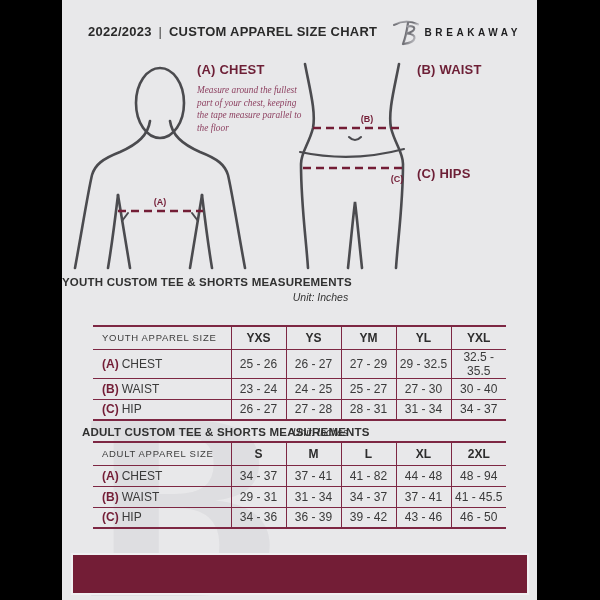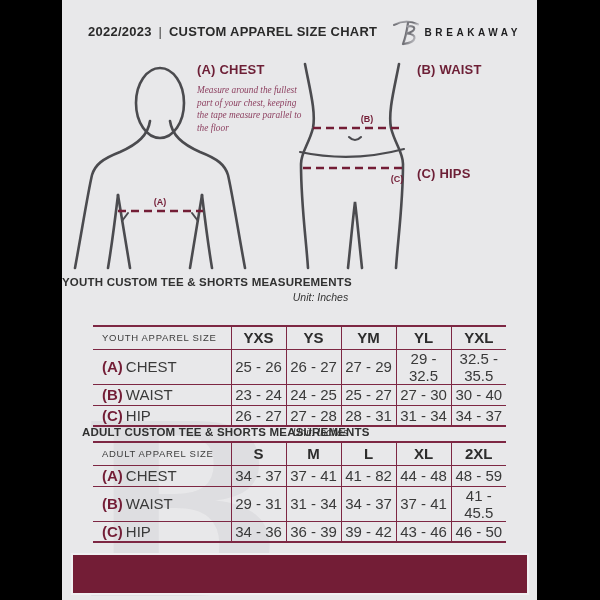--- a/index.html
+++ b/index.html
@@ -87,21 +87,21 @@
   table.size-table{
     position:absolute; left:31px; width:413px;
     border-collapse:collapse; table-layout:fixed; z-index:2;
     border-top:2px solid var(--line);
     border-bottom:2px solid var(--line);
   }
   .tbl-youth{top:308px;margin-top:17px;}
   .tbl-adult{top:441px;}
   .size-table col.c-lbl{width:138px;}
   .size-table col.c-val{width:55px;}
-  .size-table th,.size-table td{font-size:15px; color:var(--cell);}
+  .size-table th,.size-table td{font-size:12px; color:var(--cell);}
   .size-table thead th{height:23px; font-weight:700; color:#2d2d2d;}
   .size-table thead th.lbl{font-weight:400; letter-spacing:0.7px; font-size:9.5px; color:#3c3c3c;}
   .size-table tbody td{height:21px; border-top:1px solid var(--line);}
   .size-table .lbl{text-align:left; padding-left:9px;}
   .size-table .val{text-align:center; border-left:1px solid var(--line);}
   .size-table .key{color:var(--maroon); font-weight:700; margin-right:3px;}
   
   .footer-bar{
     position:absolute; left:11px; top:555px;
     width:454px; height:38px;
@@ -251,21 +251,21 @@
         <th class="val">2XL</th>
       </tr>
     </thead>
     <tbody>
       <tr>
         <td class="lbl"><span class="key">(A)</span><span>CHEST</span></td>
         <td class="val">34 - 37</td>
         <td class="val">37 - 41</td>
         <td class="val">41 - 82</td>
         <td class="val">44 - 48</td>
-        <td class="val">48 - 59</td>
+        <td class="val">48 - 94</td>
       </tr>
       <tr>
         <td class="lbl"><span class="key">(B)</span><span>WAIST</span></td>
         <td class="val">29 - 31</td>
         <td class="val">31 - 34</td>
         <td class="val">34 - 37</td>
         <td class="val">37 - 41</td>
         <td class="val">41 - 45.5</td>
       </tr>
       <tr>

